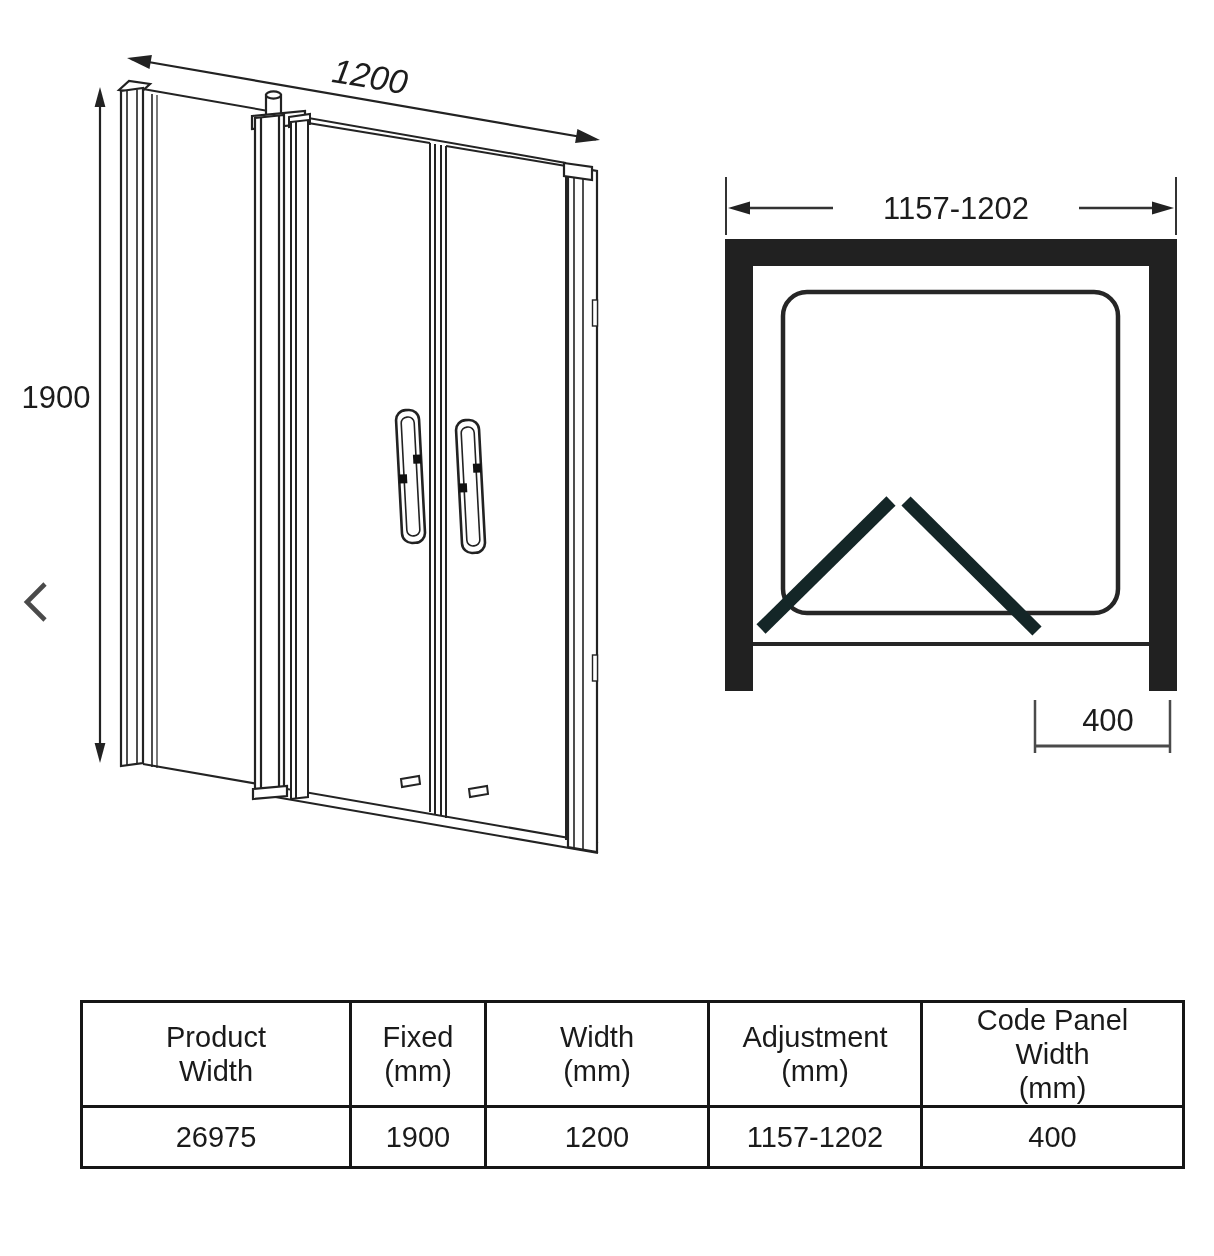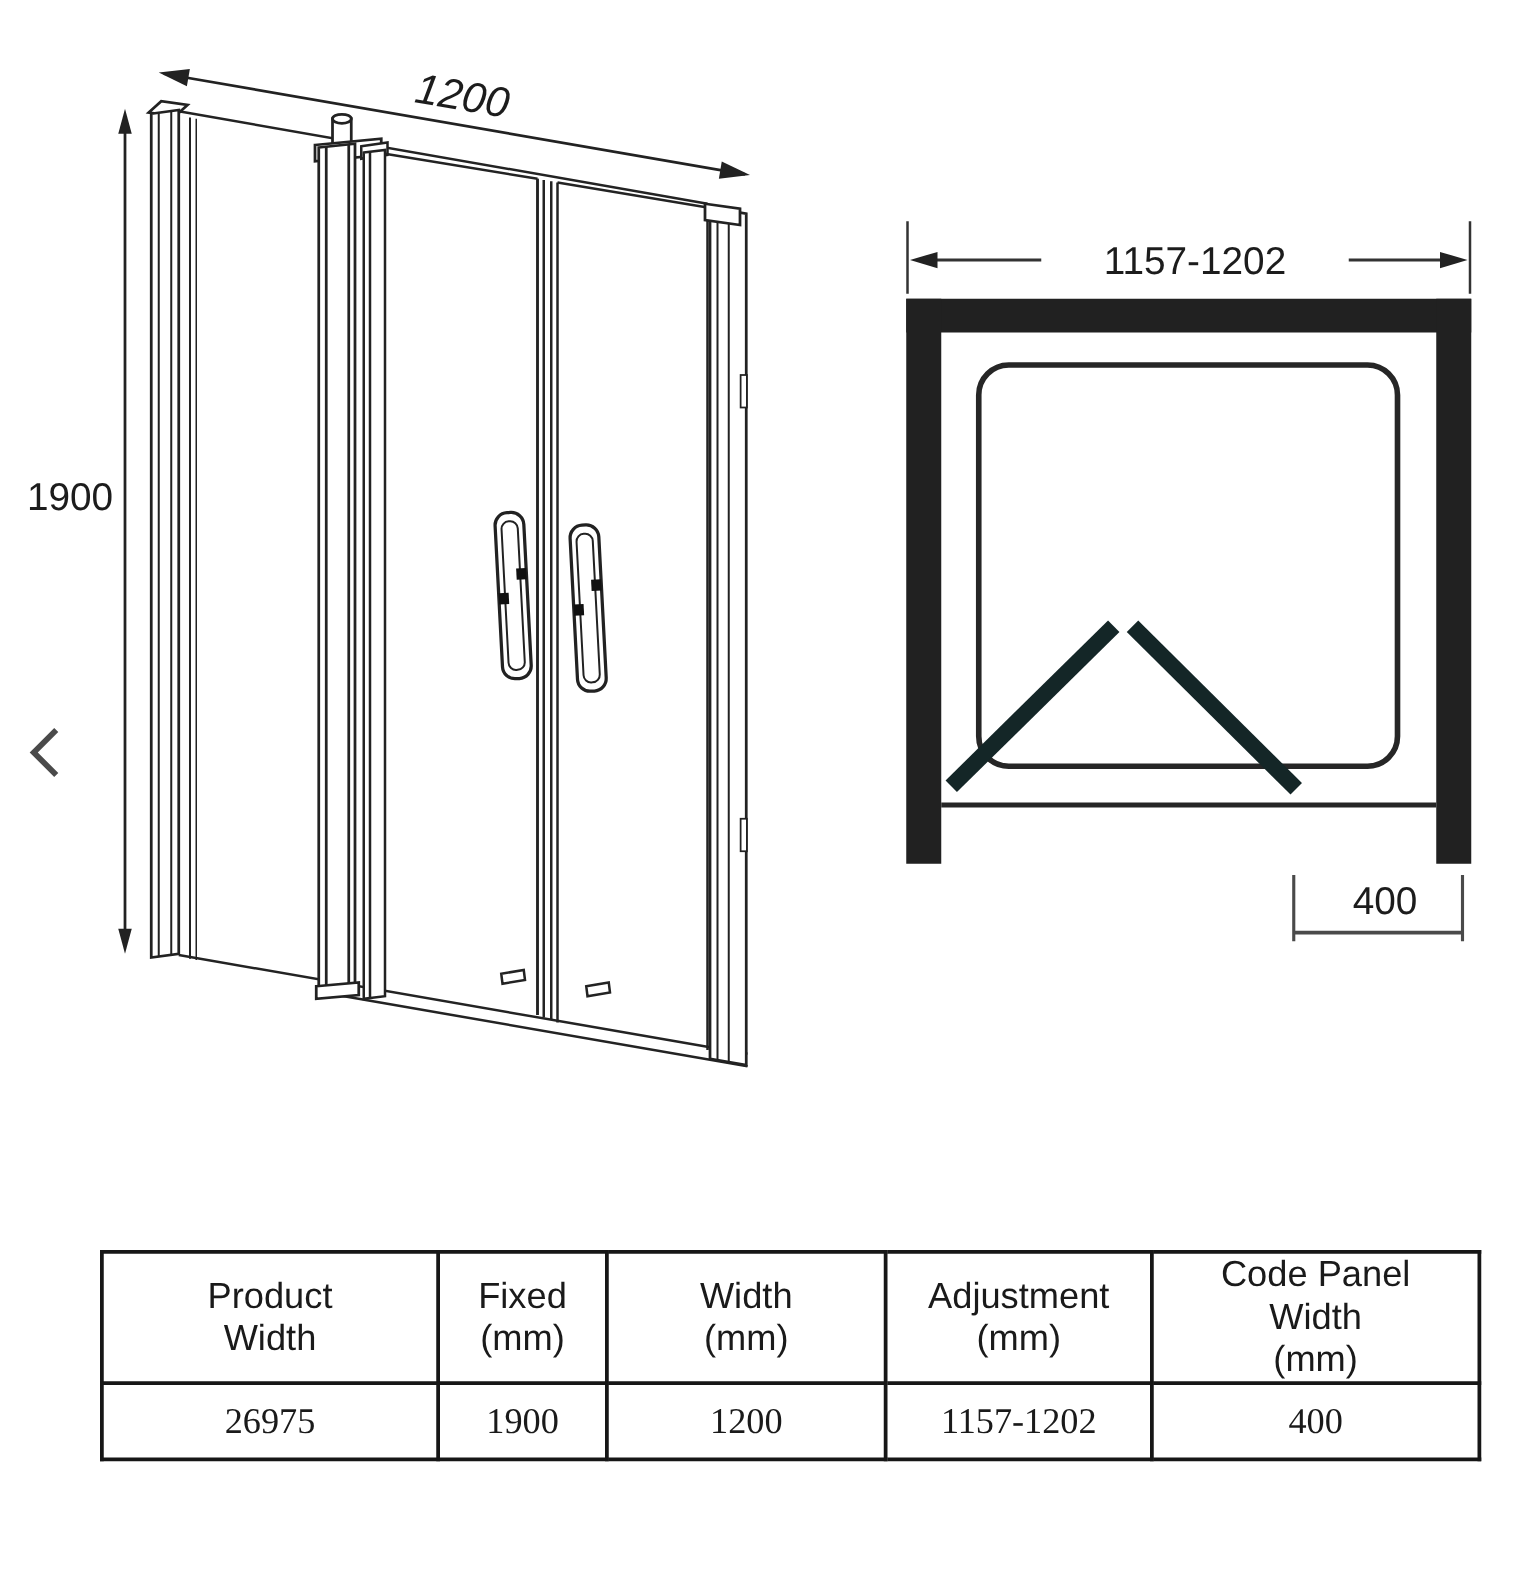--- a/index.html
+++ b/index.html
@@ -15,21 +15,21 @@
   .elevation{position:absolute;left:0;top:0;}
   .plan{position:absolute;left:690px;top:150px;}
   table.spec{
     position:absolute;left:80px;top:960px;border-collapse:collapse;table-layout:fixed;margin-top:40px;
   }
   table.spec th,table.spec td{
     border:3px solid #161616;text-align:center;vertical-align:middle;
     font-weight:normal;font-size:29px;line-height:34px;padding:0;
   }
   table.spec th{height:101px;}
-  table.spec td{height:58px;font-family:Liberation Serif, serif;}
+  table.spec td{height:58px;}
 </style>
 </head>
 <body>
 
 <div class="canvas">
 
   <button class="carousel-prev">
     <svg width="48" height="56" viewBox="0 0 48 56">
       <polyline points="33,12 15,30 33,48" fill="none" stroke="#4a4a4a" stroke-width="4.6"></polyline>
     </svg>

